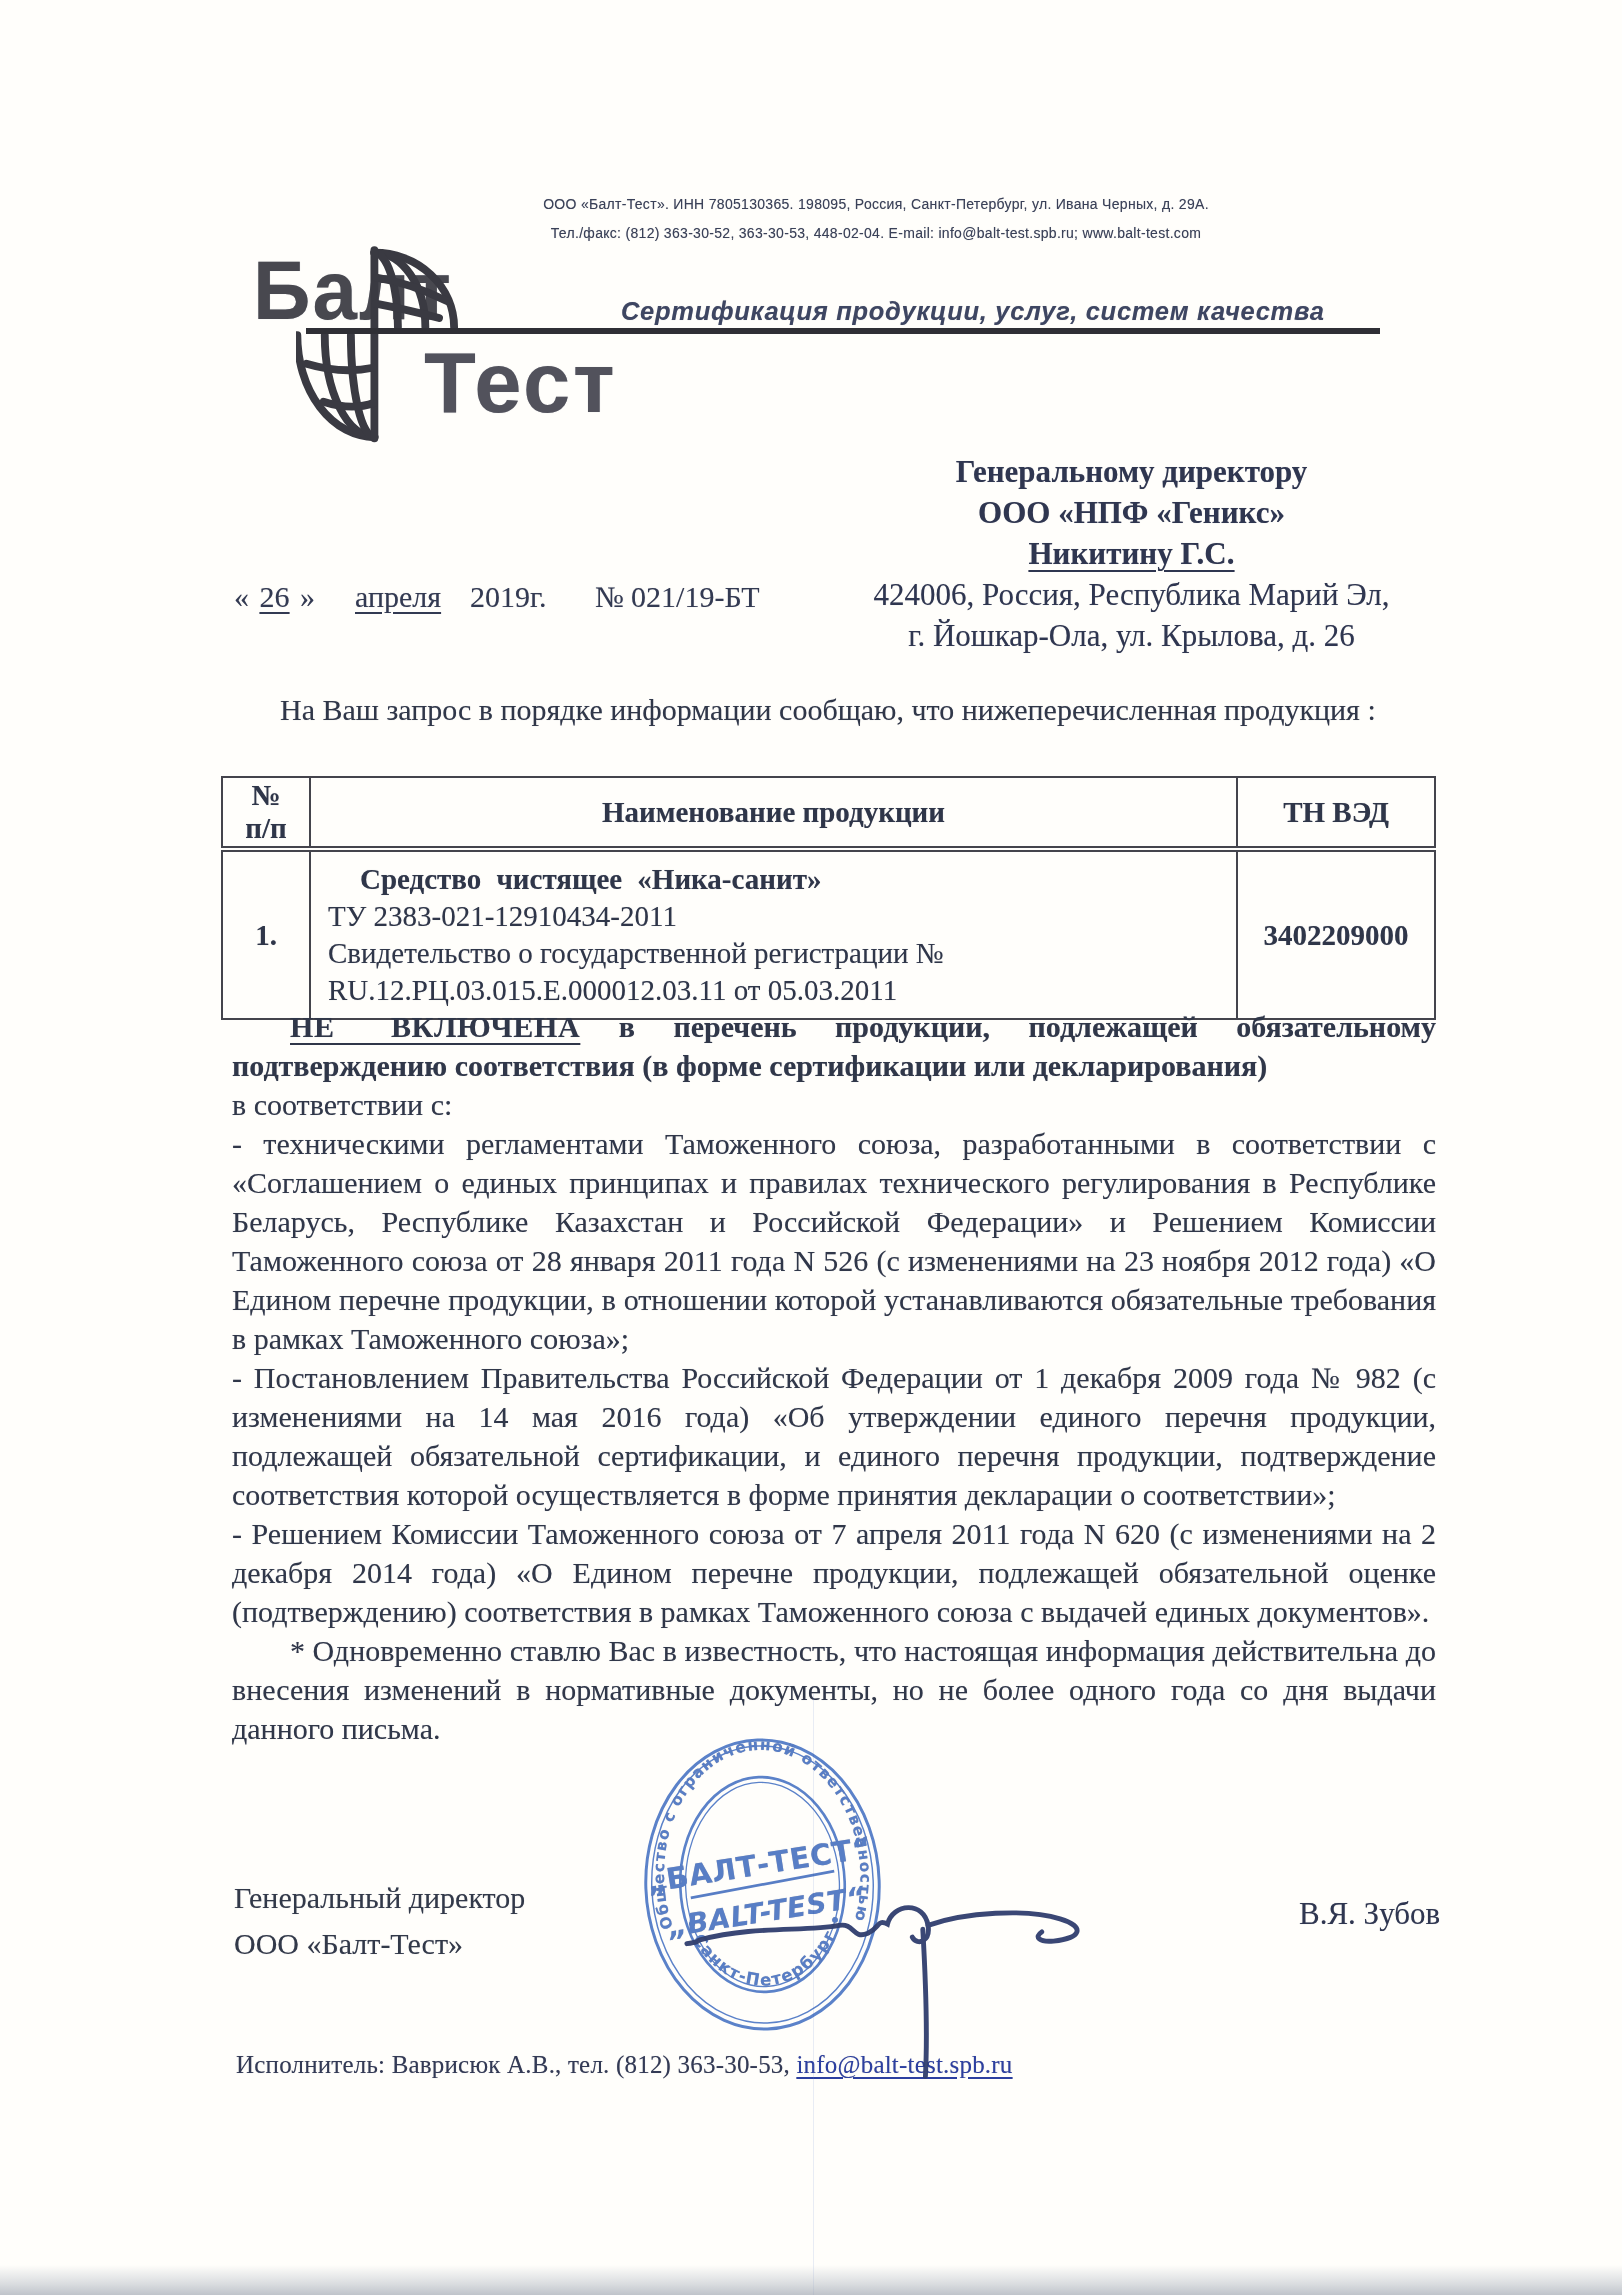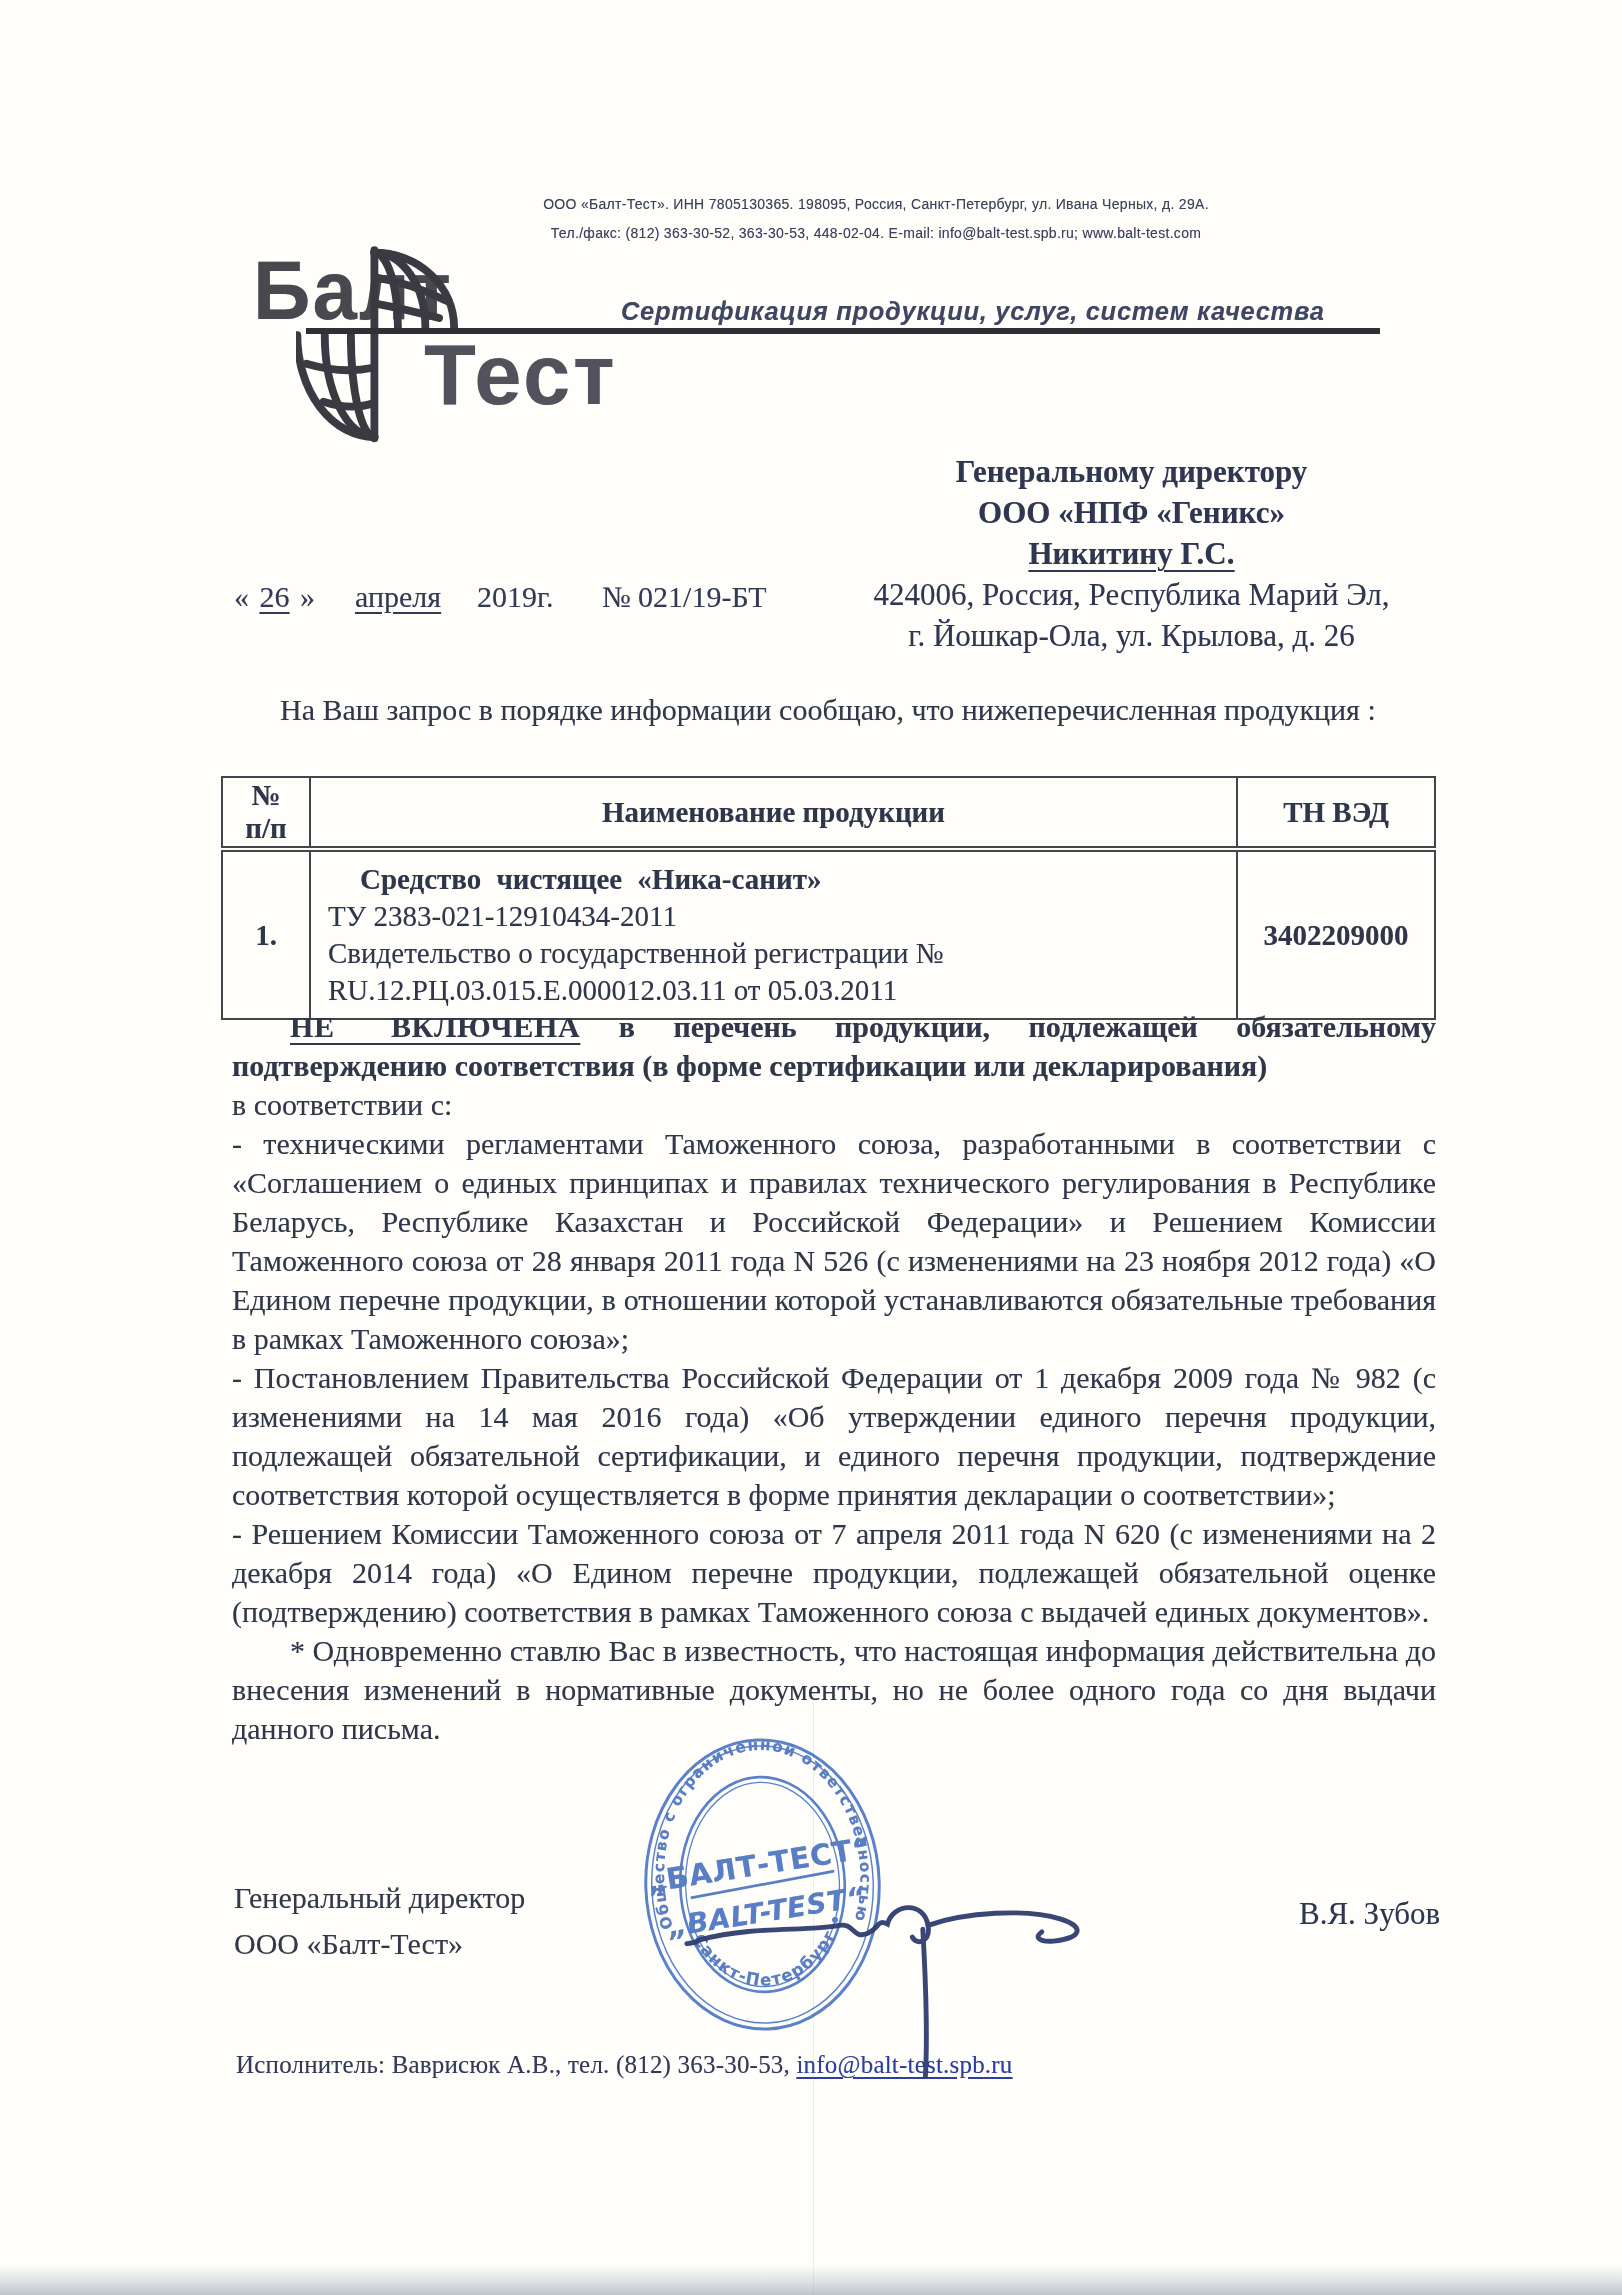--- a/index.html
+++ b/index.html
@@ -13,38 +13,38 @@
   }
   .abs { position:absolute; }
 
   
   .contact { top:190px; left:451px; width:850px; text-align:center;
     font-family:"Liberation Sans", sans-serif; font-size:14px; line-height:29px;
     color:#3a4158; letter-spacing:0.3px; }
   .logo-balt { top:251px; left:253px; font-family:"Liberation Sans", sans-serif;
     font-weight:bold; font-size:80px; line-height:1; color:#48484f; letter-spacing:2px;
     transform:scaleY(1.04); }
-  .logo-test { top:332px; left:424px; font-family:"Liberation Sans", sans-serif;
+  .logo-test { top:340px; left:424px; font-family:"Liberation Sans", sans-serif;
     font-weight:bold; font-size:85px; line-height:1; color:#52525c; letter-spacing:2.6px; }
   .globe-wrap { top:246px; left:296px; width:196px; height:216px; }
   .rule { top:328px; left:306px; width:1074px; height:5.9px; background:#2f2f35; }
   .tagline { top:297px; left:621px; font-family:"Liberation Sans", sans-serif;
     font-style:italic; font-weight:600; font-size:25.5px; color:#3e4662; letter-spacing:0.7px; }
 
   
   .addressee { top:451px; left:811px; width:641px; text-align:center;
     font-size:31px; line-height:41px; color:#2f3650; }
   .b { font-weight:bold; }
   .u-name { text-decoration:underline; text-decoration-thickness:2px; text-underline-offset:5.9px; }
 
   
   .dateline { top:580px; left:234px; font-size:30px; color:#333a52; white-space:nowrap; }
   .dl-u { text-decoration:underline; text-decoration-thickness:1.6px; text-underline-offset:5.2px; padding:0 10.5px; }
   .dl-month { margin-left:22px; }
-  .dl-year { margin-left:18px;text-align:right; }
+  .dl-year { margin-left:11px;text-align:right; }
   .dl-num { margin-left:41px; }
 
   
   .intro { top:693px; left:232px; width:1204px; font-size:30px; text-indent:48px; color:#303749; }
 
   
   .ptable { position:absolute; top:776px; left:221px; width:1215px;
     border-collapse:collapse; font-size:29px; color:#2f3649; }
   .ptable th, .ptable td { border:2.6px solid #44444c; }
   .ptable thead th { border-bottom:6.5px double #44444c; font-weight:bold;

